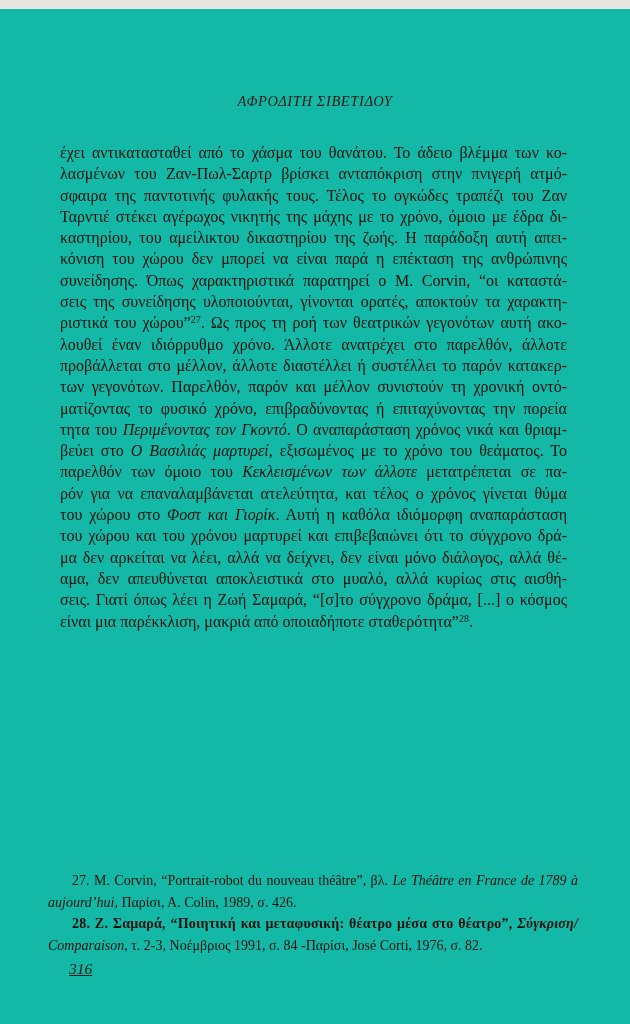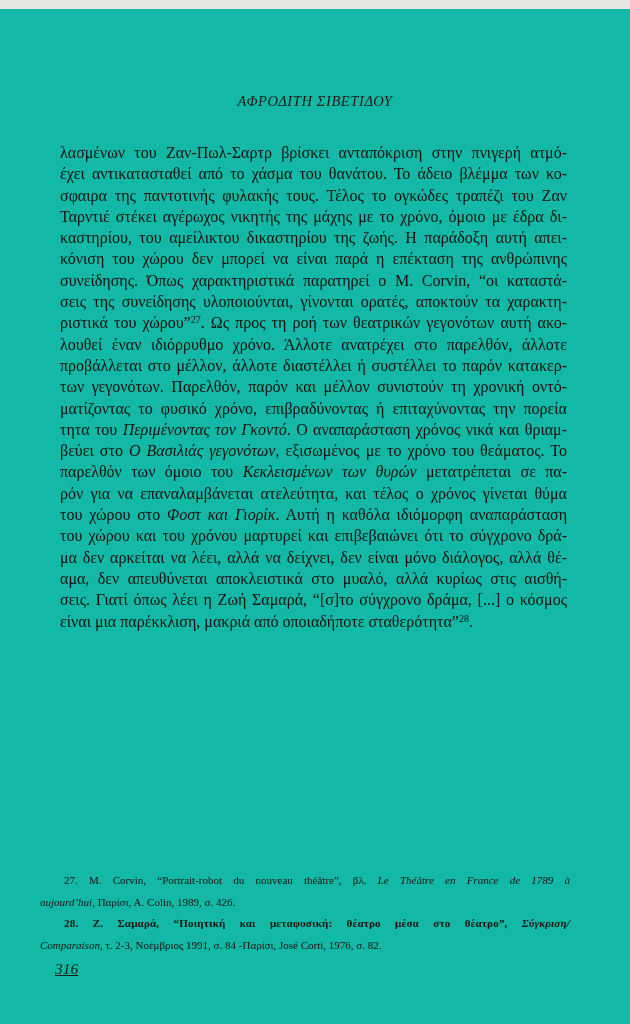--- a/index.html
+++ b/index.html
@@ -45,70 +45,70 @@
     text-align-last: left;
   }
   .it { font-style: italic; }
   .sup {
     font-size: 10px;
     vertical-align: 5px;
     line-height: 0;
   }
   .footnotes {
     position: absolute;
-    left: 40px;
+    left: 48px;
     top: 861px;
     width: 530px;
-    font-size: 11px;
+    font-size: 14px;
     line-height: 21.5px;
     color: #15120d;
   }
   .fnline {
     text-align: justify;
     text-align-last: justify;
   }
   .fnline.last {
     text-align-last: left;
   }
   .fnline.indent { text-indent: 24px; }
   .fnline.bold { font-weight: bold; letter-spacing: 0.2px; }
   .page-number {
     position: absolute;
-    left: 55px;
+    left: 69px;
     top: 951px;
     font-style: italic;
     font-size: 15.5px;
     color: #1d1a14;
     text-decoration: underline;
   }
 </style>
 </head>
 <body>
 
 <div class="page">
 
   <div class="running-header">ΑΦΡΟΔΙΤΗ ΣΙΒΕΤΙΔΟΥ</div>
 
   <div class="body-text" id="body-lines">
+      <div class="tline"><span>έχει αντικατασταθεί από το χάσμα του θανάτου. Το άδειο βλέμμα των κο-</span></div>
       <div class="tline"><span>λασμένων του Ζαν-Πωλ-Σαρτρ βρίσκει ανταπόκριση στην πνιγερή ατμό-</span></div>
-      <div class="tline"><span>έχει αντικατασταθεί από το χάσμα του θανάτου. Το άδειο βλέμμα των κο-</span></div>
       <div class="tline"><span>σφαιρα της παντοτινής φυλακής τους. Τέλος το ογκώδες τραπέζι του Ζαν</span></div>
       <div class="tline"><span>Ταρντιέ στέκει αγέρωχος νικητής της μάχης με το χρόνο, όμοιο με έδρα δι-</span></div>
       <div class="tline"><span>καστηρίου, του αμείλικτου δικαστηρίου της ζωής. Η παράδοξη αυτή απει-</span></div>
       <div class="tline"><span>κόνιση του χώρου δεν μπορεί να είναι παρά η επέκταση της ανθρώπινης</span></div>
       <div class="tline"><span>συνείδησης. Όπως χαρακτηριστικά παρατηρεί ο Μ. Corvin, “οι καταστά-</span></div>
       <div class="tline"><span>σεις της συνείδησης υλοποιούνται, γίνονται ορατές, αποκτούν τα χαρακτη-</span></div>
       <div class="tline"><span>ριστικά του χώρου”</span><span class="sup">27</span><span>. Ως προς τη ροή των θεατρικών γεγονότων αυτή ακο-</span></div>
       <div class="tline"><span>λουθεί έναν ιδιόρρυθμο χρόνο. Άλλοτε ανατρέχει στο παρελθόν, άλλοτε</span></div>
       <div class="tline"><span>προβάλλεται στο μέλλον, άλλοτε διαστέλλει ή συστέλλει το παρόν κατακερ-</span></div>
       <div class="tline"><span>των γεγονότων. Παρελθόν, παρόν και μέλλον συνιστούν τη χρονική οντό-</span></div>
       <div class="tline"><span>ματίζοντας το φυσικό χρόνο, επιβραδύνοντας ή επιταχύνοντας την πορεία</span></div>
       <div class="tline"><span>τητα του </span><span class="it">Περιμένοντας τον Γκοντό</span><span>. Ο αναπαράσταση χρόνος νικά και θριαμ-</span></div>
-      <div class="tline"><span>βεύει στο </span><span class="it">Ο Βασιλιάς γεγονότων</span><span>, εξισωμένος με το χρόνο του θεάματος. Το</span></div>
-      <div class="tline"><span>παρελθόν των όμοιο του </span><span class="it">Κεκλεισμένων των θυρών</span><span> μετατρέπεται σε πα-</span></div>
+      <div class="tline"><span>βεύει στο </span><span class="it">Ο Βασιλιάς μαρτυρεί</span><span>, εξισωμένος με το χρόνο του θεάματος. Το</span></div>
+      <div class="tline"><span>παρελθόν των όμοιο του </span><span class="it">Κεκλεισμένων των άλλοτε</span><span> μετατρέπεται σε πα-</span></div>
       <div class="tline"><span>ρόν για να επαναλαμβάνεται ατελεύτητα, και τέλος ο χρόνος γίνεται θύμα</span></div>
       <div class="tline"><span>του χώρου στο </span><span class="it">Φοστ και Γιορίκ</span><span>. Αυτή η καθόλα ιδιόμορφη αναπαράσταση</span></div>
       <div class="tline"><span>του χώρου και του χρόνου μαρτυρεί και επιβεβαιώνει ότι το σύγχρονο δρά-</span></div>
       <div class="tline"><span>μα δεν αρκείται να λέει, αλλά να δείχνει, δεν είναι μόνο διάλογος, αλλά θέ-</span></div>
       <div class="tline"><span>αμα, δεν απευθύνεται αποκλειστικά στο μυαλό, αλλά κυρίως στις αισθή-</span></div>
       <div class="tline"><span>σεις. Γιατί όπως λέει η Ζωή Σαμαρά, “[σ]το σύγχρονο δράμα, [...] ο κόσμος</span></div>
       <div class="tline last"><span>είναι μια παρέκκλιση, μακριά από οποιαδήποτε σταθερότητα”</span><span class="sup">28</span><span>.</span></div>
     </div>
 
   <div class="footnotes" id="footnotes">

